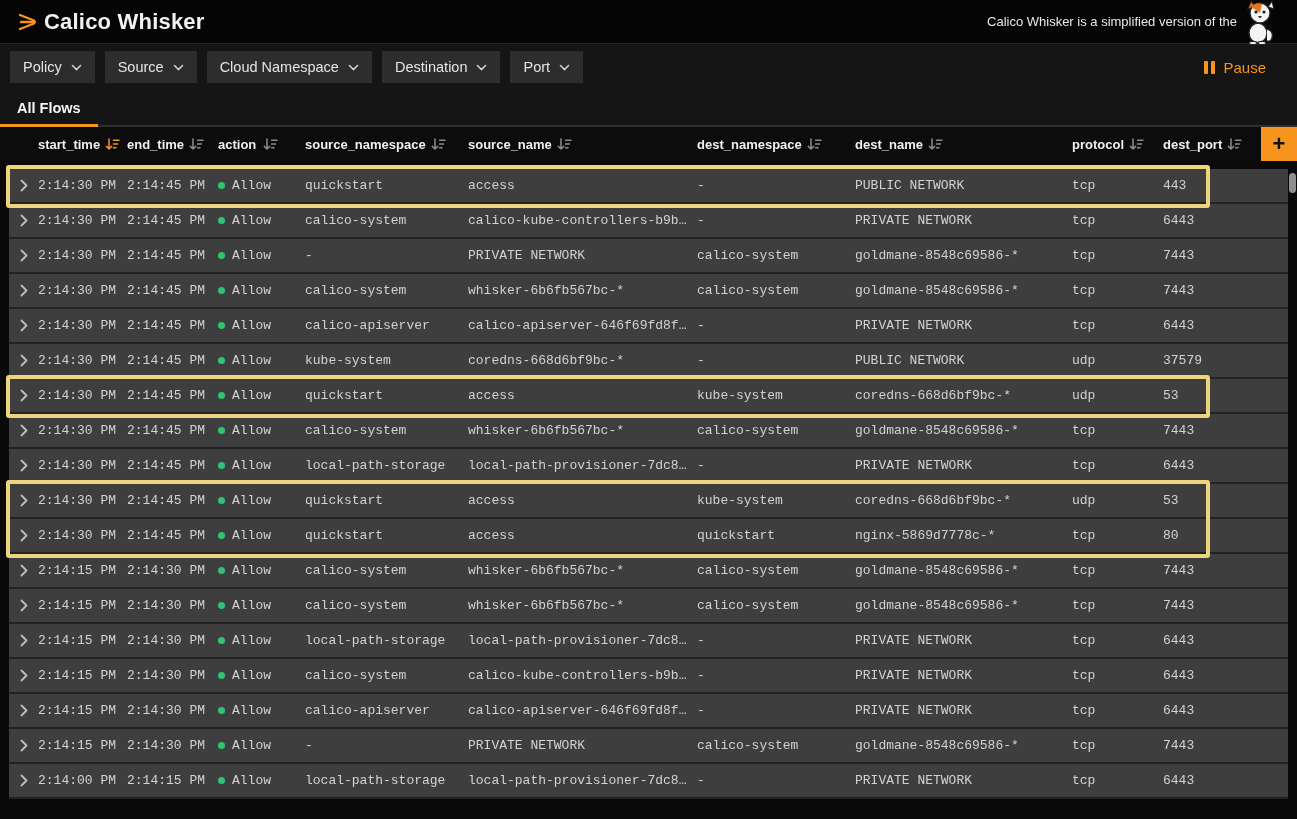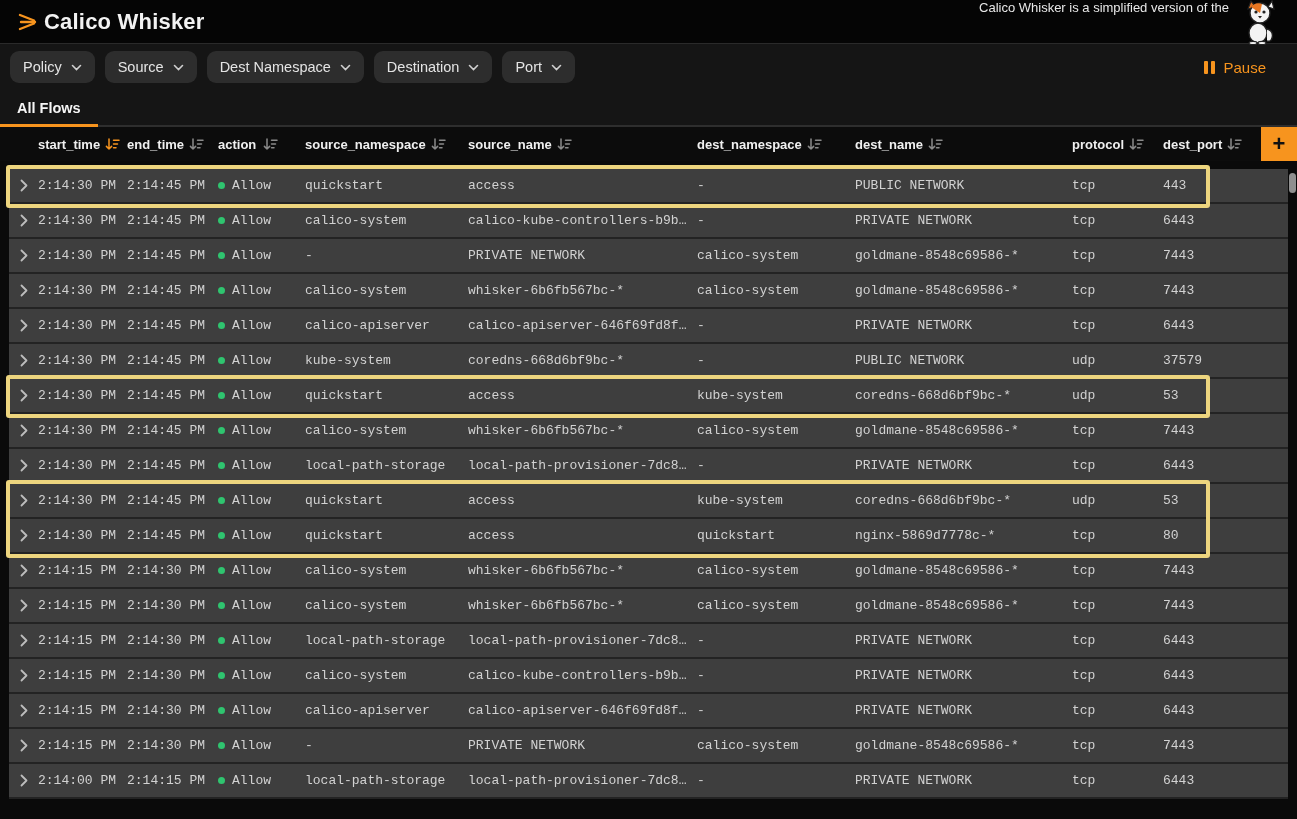--- a/index.html
+++ b/index.html
@@ -5,29 +5,29 @@
   * { margin:0; padding:0; box-sizing:border-box; }
   html,body { width:1297px; height:819px; background:#0a0a0a; overflow:hidden;
     font-family:"Liberation Sans", sans-serif; }
   .page { position:relative; width:1297px; height:819px; }
 
   
   .topbar { height:44px; background:#050505; display:flex; align-items:center;
     justify-content:space-between; padding:0 16px; border-bottom:1px solid #2a2a2a; }
   .brand { display:flex; align-items:center; gap:4px; }
   .brand-title { color:#f2f2f2; font-size:22px; font-weight:bold; letter-spacing:.2px; }
-  .tagline-wrap { display:flex; align-items:flex-start; gap:10px; }
+  .tagline-wrap { display:flex; align-items:center; gap:2px; }
   .tagline { text-align:right; font-size:13px; line-height:17px; }
   .tagline .l1 { color:#e8e8e8; }
   .tagline .l2 { color:#f7941e; font-weight:bold; cursor:pointer; }
 
   
   .filterbar { height:46px; background:#151515; display:flex; align-items:center;
     gap:10px; padding:0 10px; }
-  .filter-btn { background:#2d2d2d; border:none; border-radius:9px; height:32px;
+  .filter-btn { background:#2d2d2d; border:none; border-radius:0; height:32px;
     padding:0 13px; color:#e4e4e4; font-size:14.5px; display:flex; align-items:center;
     gap:9px; cursor:pointer; font-family:"Liberation Sans", sans-serif; }
   .spacer { flex:1; }
   .pause-btn { background:none; border:none; color:#f7941e; font-size:15px;
     display:flex; align-items:center; gap:8px; cursor:pointer; margin-right:21px;
     font-family:"Liberation Sans", sans-serif; }
   .pause-icon { display:flex; gap:3px; }
   .pause-icon i { display:block; width:4px; height:13px; background:#f7941e; border-radius:1px; }
 
   
@@ -121,21 +121,21 @@
 
 
   <button class="filter-btn">
     <span>Source</span>
     <svg width="11" height="7" viewBox="0 0 11 7">
       <polyline points="1.5,1.5 5.5,5.5 9.5,1.5" fill="none" stroke="#cfcfcf" stroke-width="1.6" stroke-linecap="round"></polyline>
     </svg>
   </button>
 
   <button class="filter-btn">
-    <span>Dest Namespace</span>
+    <span>Cloud Namespace</span>
     <svg width="11" height="7" viewBox="0 0 11 7">
       <polyline points="1.5,1.5 5.5,5.5 9.5,1.5" fill="none" stroke="#cfcfcf" stroke-width="1.6" stroke-linecap="round"></polyline>
     </svg>
   </button>
 
   <button class="filter-btn">
     <span>Destination</span>
     <svg width="11" height="7" viewBox="0 0 11 7">
       <polyline points="1.5,1.5 5.5,5.5 9.5,1.5" fill="none" stroke="#cfcfcf" stroke-width="1.6" stroke-linecap="round"></polyline>
     </svg>

